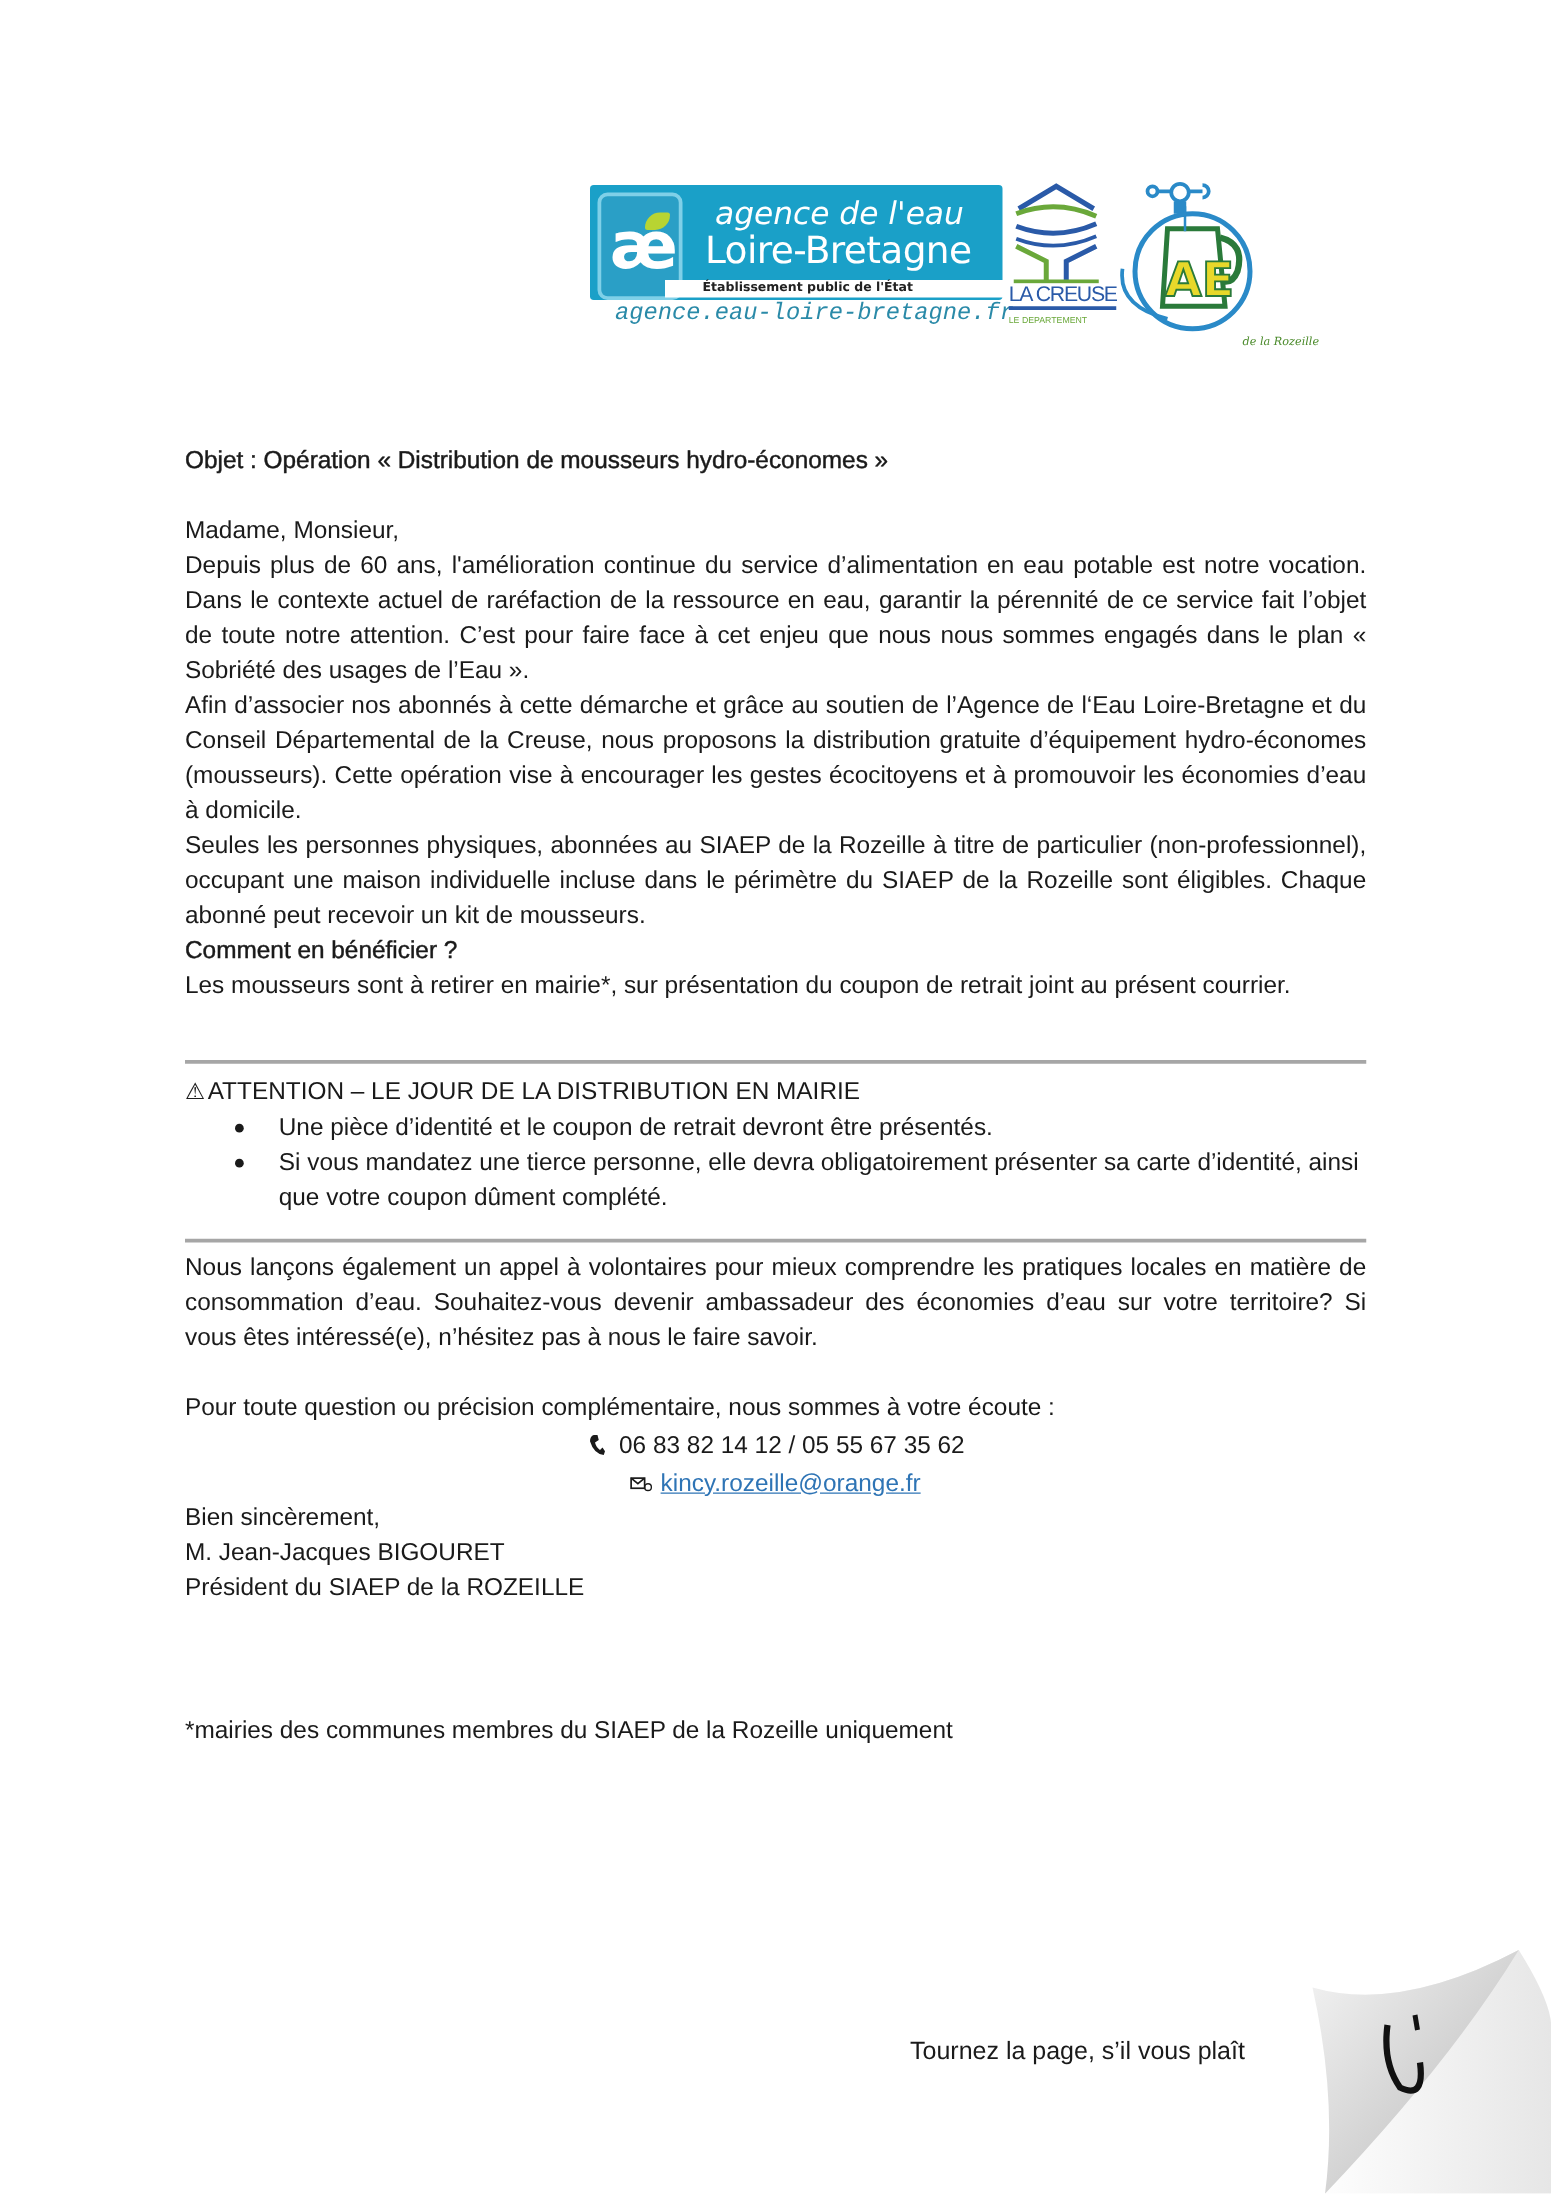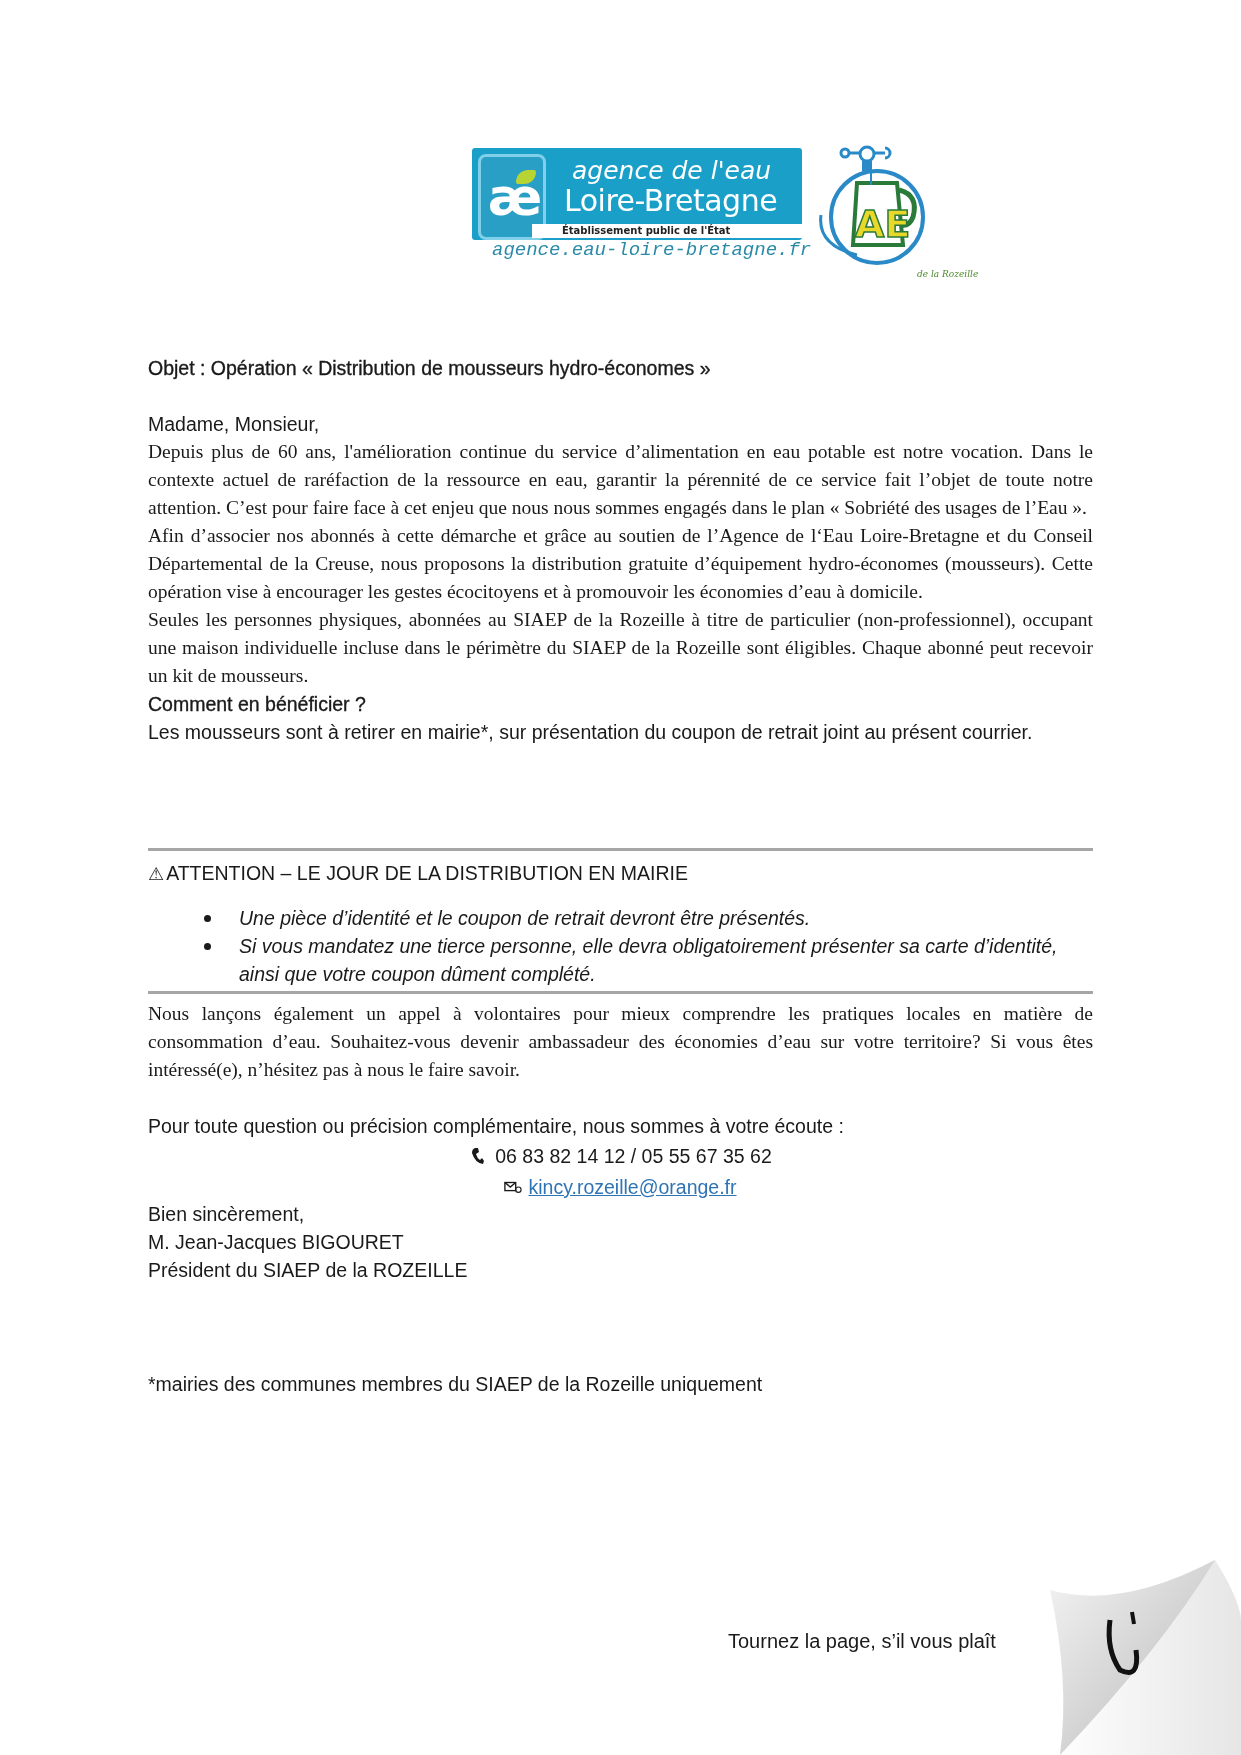--- a/index.html
+++ b/index.html
@@ -59,33 +59,33 @@
 
     .siaep-logo { position: relative; width: 150px; height: 125px; margin-left: 12px; }
     .siaep-caption {
       position: absolute; left: 100px; top: 106px; font-family: "DejaVu Serif", serif;
       font-style: italic; font-size: 9px; color: #4a8a2a; white-space: nowrap; margin-top: 18px;
     }
 
     
     .text { position: absolute; left: 148px; width: 945px; font-size: 19.5px; line-height: 28px; }
     .text p { margin: 0; }
-    .justify { text-align: justify; text-align-last: left; font-family: Liberation Serif, serif; }
+    .justify { text-align: justify; text-align-last: left; }
     .subject { top: 354px; }
     .salutation { top: 410px; }
     .body-block { top: 438px; }
     .heading-bold { font-weight: normal; -webkit-text-stroke: 0.35px #1a1a1a; }
 
     .rule { position: absolute; left: 148px; width: 945px; height: 3px; background: #a6a6a6; }
     .rule-1 { top: 848px; }
     .rule-2 { top: 991px; }
 
     .attention { top: 859px; }
     .warn-icon { display: inline-block; margin-right: 2px; font-family: "DejaVu Sans", sans-serif; font-size: 18px; }
-    .bullets { margin: 16px; padding: 0; list-style: none; font-style: italic; }
+    .bullets { margin: 0; padding: 0; list-style: none; }
     .bullets li { position: relative; padding-left: 75px; }
     .bullets li .dot {
       position: absolute; left: 40px; top: 11px; width: 7px; height: 7px; border-radius: 50%; background: #1a1a1a;
     }
 
     .volunteers { top: 1000px; }
     .contact { top: 1112px; }
     .contact-line { display: flex; align-items: center; height: 31px; justify-content: center; }
     .phone-icon { width: 18px; margin-right: 8px; display: inline-flex; justify-content: center; }
     .mail-icon { width: 18px; margin-right: 6px; display: inline-flex; }
@@ -109,20 +109,33 @@
       <div class="agence-box">
         <div class="ae-square">æ</div>
         <div class="ae-leaf"></div>
         <div class="agence-line1">agence de l'eau</div>
         <div class="agence-line2">Loire-Bretagne</div>
         <div class="agence-band">Établissement public de l'État</div>
       </div>
       <div class="agence-url">agence.eau-loire-bretagne.fr</div>
     </div>
 
+    <div class="creuse-logo">
+      <svg class="creuse-svg" width="75" height="82" viewBox="0 0 75 82">
+        <polyline points="8,22 38,4 68,22" fill="none" stroke="#2a5aa8" stroke-width="4"></polyline>
+        <path d="M6,26 Q38,14 70,28" fill="none" stroke="#6aa83a" stroke-width="4"></path>
+        <path d="M6,36 Q38,48 70,34" fill="none" stroke="#2a5aa8" stroke-width="4"></path>
+        <path d="M6,46 Q38,58 70,44" fill="none" stroke="#2a5aa8" stroke-width="3"></path>
+        <polyline points="6,52 30,64 30,80" fill="none" stroke="#6aa83a" stroke-width="4"></polyline>
+        <polyline points="70,52 46,64 46,80" fill="none" stroke="#2a5aa8" stroke-width="4"></polyline>
+        <line x1="4" y1="80" x2="72" y2="80" stroke="#6aa83a" stroke-width="3"></line>
+      </svg>
+      <div class="creuse-name">LA CREUSE</div>
+      <div class="creuse-sub">LE DEPARTEMENT</div>
+    </div>
 
     <div class="siaep-logo">
       <svg width="150" height="125" viewBox="0 0 150 125">
         <circle cx="28" cy="8" r="4" fill="none" stroke="#2a8ac8" stroke-width="3"></circle>
         <line x1="32" y1="8" x2="44" y2="8" stroke="#2a8ac8" stroke-width="3"></line>
         <circle cx="50" cy="9" r="7" fill="none" stroke="#2a8ac8" stroke-width="3"></circle>
         <line x1="56" y1="8" x2="68" y2="8" stroke="#2a8ac8" stroke-width="3"></line>
         <path d="M68,3 a5,5 0 0 1 0,10" fill="none" stroke="#2a8ac8" stroke-width="3"></path>
         <rect x="45" y="16" width="10" height="10" fill="#2a8ac8"></rect>
         <circle cx="60" cy="72" r="46" fill="none" stroke="#2a8ac8" stroke-width="4"></circle>

